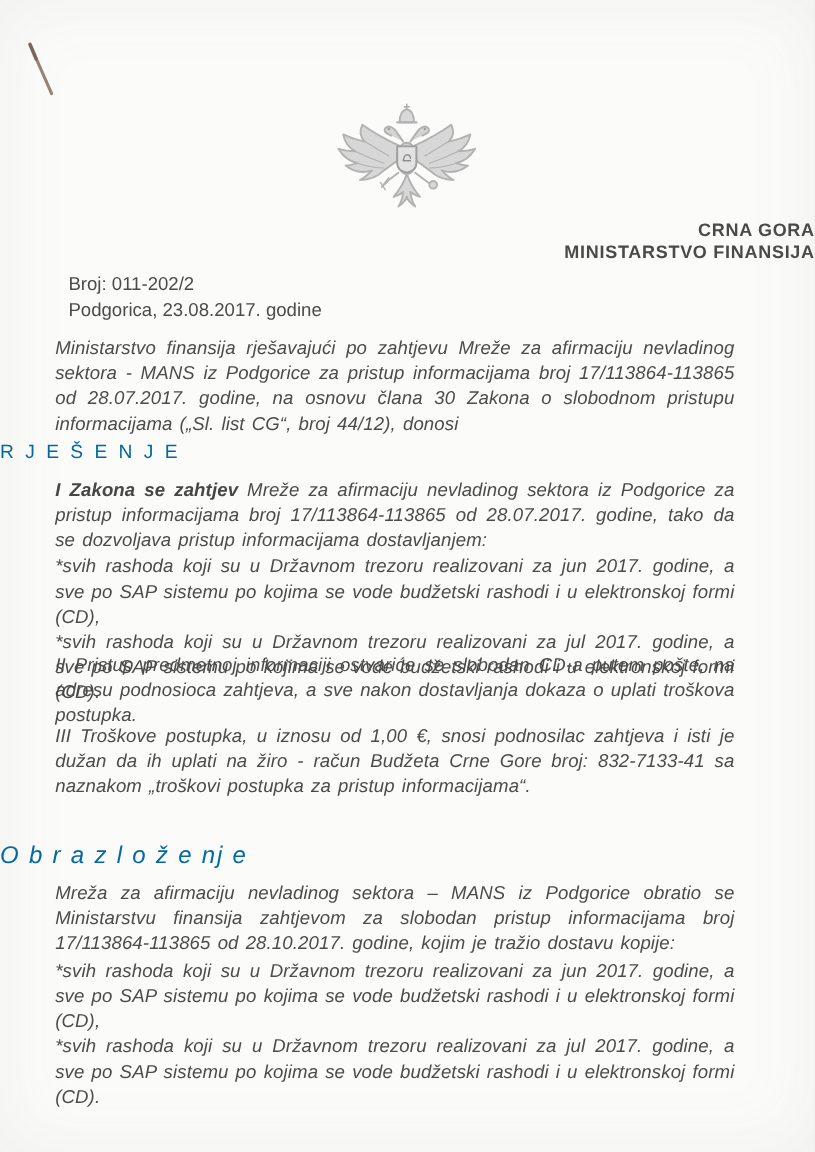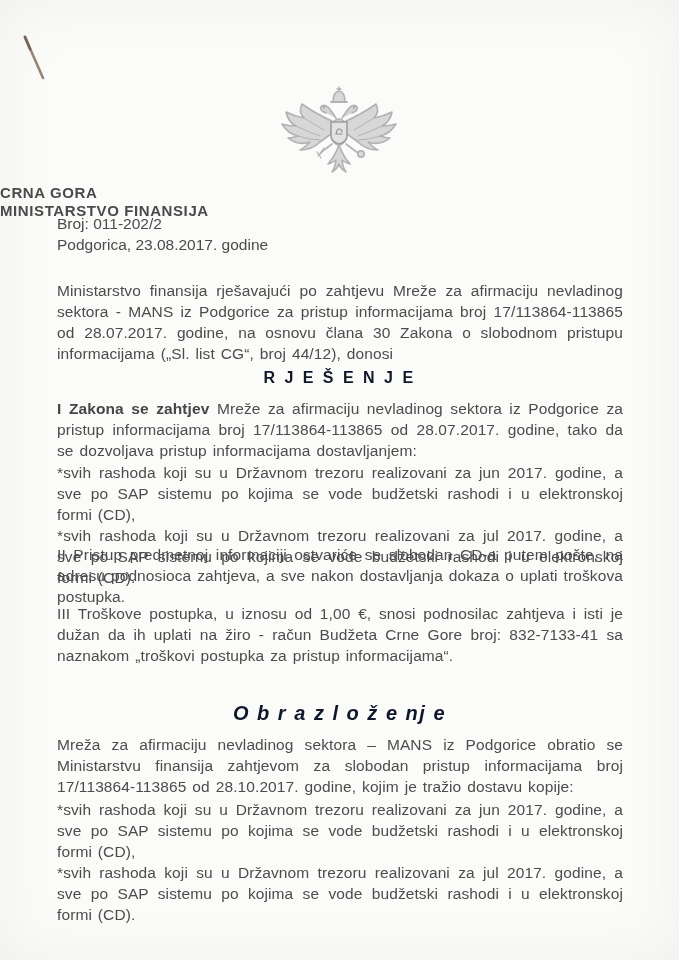--- a/index.html
+++ b/index.html
@@ -18,37 +18,36 @@
     font-size:15.5px;
     line-height:21px;
     text-align:justify;
     color:#4c4c4c;
     letter-spacing:0.1px;
     word-spacing:1.5px;
   }
   p { margin:0; }
   .org-line {
     left:0; right:0;
-    text-align:left;
+    text-align:right;
     font-weight:bold;
     font-size:15px;
     letter-spacing:0.6px;
     color:#4a4a4a;
   }
   .meta-line { font-size:15.5px; line-height:20.5px; color:#4b4b4b; }
   .heading-center {
     left:0; right:0;
-    text-align:center;
-    font-weight:bold;
-    color:#0f172a;
+    font-weight:normal;
+    color:#0369a1;
   }
   .h-rjesenje { font-size:16px; letter-spacing:2.5px; }
   .h-obraz   { font-size:20px; font-style:italic; letter-spacing:1.5px; }
   .lead-bold { font-weight:bold; color:#464646; }
-  .para { left:57px; width:566px; }
+  .para { left:46px; width:566px;font-style:italic; }
   .coa-svg, .pen-svg { display:block; }
 </style>
 </head>
 <body>
 
 <div class="sheet">
 
   <svg class="abs pen-svg" style="left:0;top:0" width="70" height="100" viewBox="0 0 70 100" aria-hidden="true">
     <line x1="25" y1="37" x2="43" y2="78" stroke="#85705f" stroke-width="2.6" stroke-linecap="round" opacity="0.85"></line>
     <line x1="25" y1="37" x2="30" y2="49" stroke="#6e5a4c" stroke-width="3" stroke-linecap="round" opacity="0.7"></line>
@@ -82,21 +81,21 @@
       <path d="M68,58 L76,64 L80,67"></path>
       <circle cx="83" cy="68" r="3.2" fill="#d9d9d9"></circle>
 
       <path d="M61,59 Q57,70 50,78 Q56,76 58,74 Q57,82 54,86 Q60,82 61,78 Q62,82 68,86 Q65,82 64,74 Q66,76 72,78 Q65,70 61,59 Z" fill="#d7d7d7"></path>
     </g>
   </svg>
 
   <div class="abs org-line" style="top:184px">CRNA GORA</div>
   <div class="abs org-line" style="top:202px">MINISTARSTVO FINANSIJA</div>
 
-  <div class="abs" style="left:57px; top:214px">
+  <div class="abs" style="left:57px; top:228px">
     <div class="meta-line">Broj: 011-202/2</div>
     <div class="meta-line">Podgorica, 23.08.2017. godine</div>
   </div>
 
   <p class="abs para body-text" style="top:280px">Ministarstvo finansija rješavajući po zahtjevu Mreže za afirmaciju nevladinog sektora - MANS iz Podgorice za pristup informacijama broj 17/113864-113865 od 28.07.2017. godine, na osnovu člana 30 Zakona o slobodnom pristupu informacijama („Sl. list CG“, broj 44/12), donosi</p>
 
   <div class="abs heading-center h-rjesenje" style="top:369px">R J E Š E N J E</div>
 
   <p class="abs para body-text" style="top:398px"><span class="lead-bold">I Zakona se zahtjev</span><span> Mreže za afirmaciju nevladinog sektora iz Podgorice za pristup informacijama broj 17/113864-113865 od 28.07.2017. godine, tako da se dozvoljava pristup informacijama dostavljanjem:</span></p>
 

